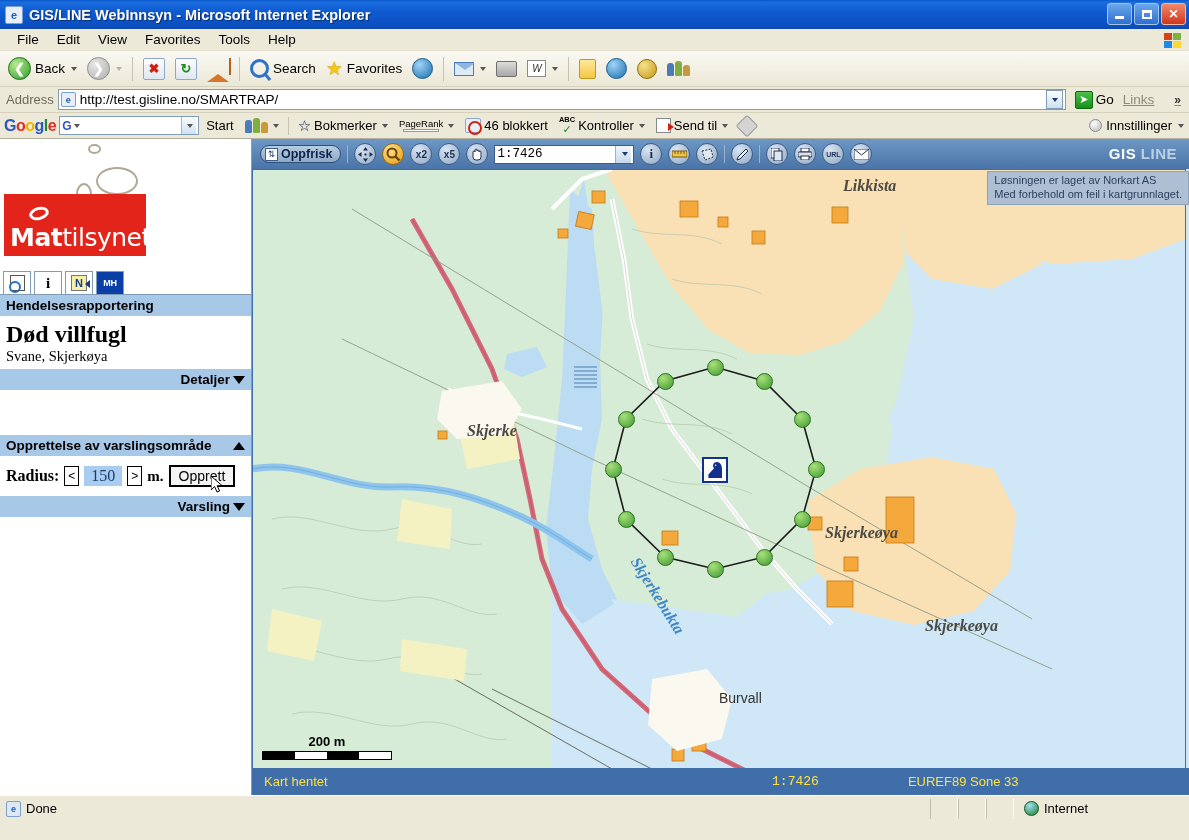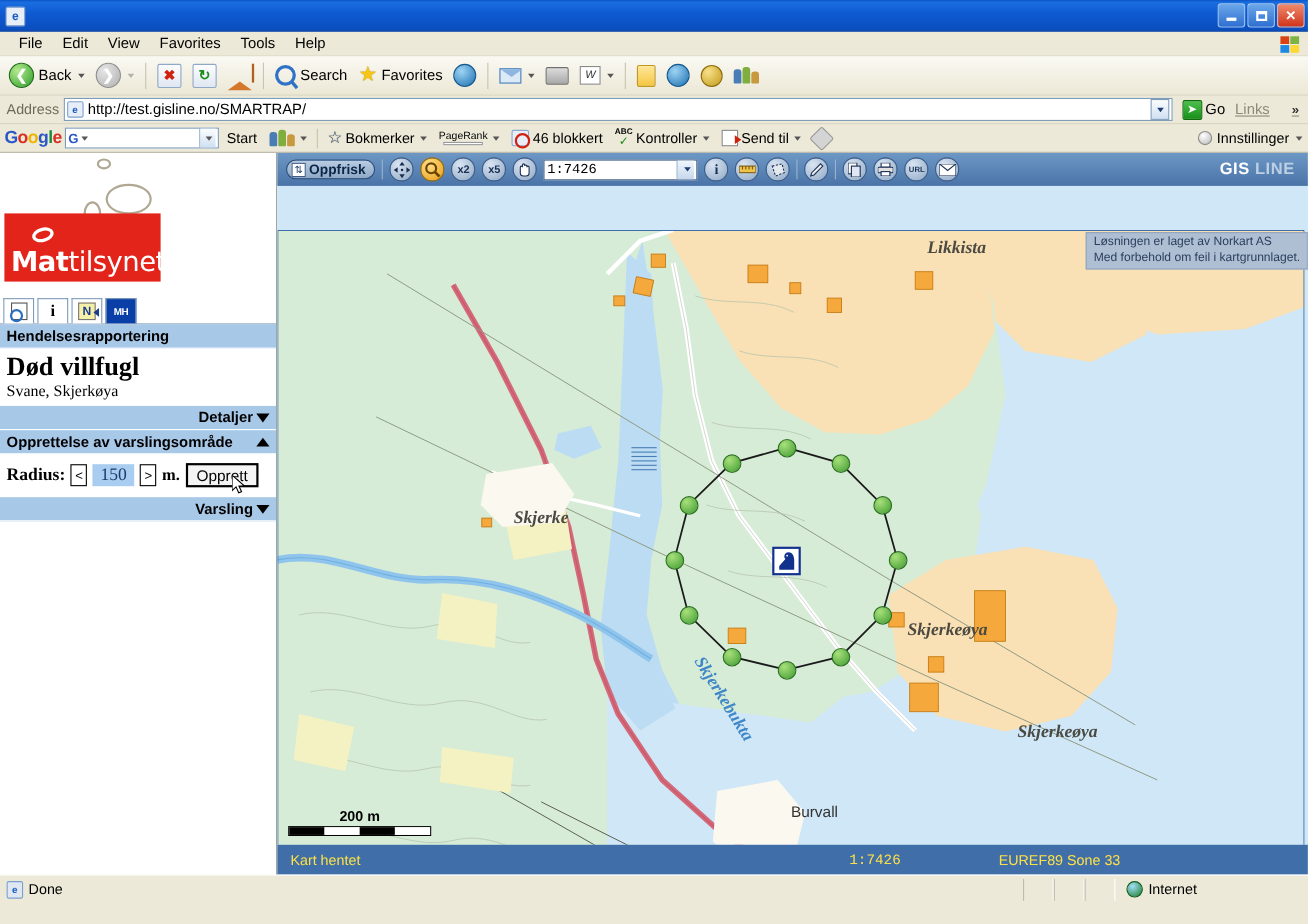--- a/index.html
+++ b/index.html
@@ -184,21 +184,21 @@
   .oppfrisk .lb{font-size:12.5px;font-weight:bold;color:#0b2448;}
   .msep{width:1px;height:18px;background:#9ab4d0;}
   .scaleselect{width:140px;height:19px;background:#fff;border:1px solid #3d5d88;display:flex;align-items:center;
     padding:0 2px;font-family:"Liberation Mono",monospace;font-size:12.5px;}
   .scaleselect .v{flex:1;}
   .scaleselect .dd3{width:16px;height:17px;background:linear-gradient(to bottom,#f0f6fc,#c6d8ec);border-left:1px solid #9ab4d0;
     display:flex;align-items:center;justify-content:center;}
   .gisline{position:absolute;right:12px;top:6px;font-weight:bold;font-size:15px;letter-spacing:.5px;}
   .gisline .a{color:#ffffff;} .gisline .b{color:#bcd0e4;}
 
-  #mapcanvas{position:absolute;left:0;top:30px;right:0;bottom:27px;overflow:hidden;background:#cfe7f7;margin-top:40px;}
+  #mapcanvas{position:absolute;left:0;top:30px;right:0;bottom:27px;overflow:hidden;background:#cfe7f7;}
   #mapstatus{position:absolute;left:0;right:0;bottom:0;height:27px;background:#3f6ea8;color:#fde047;
     display:flex;align-items:center;font-size:13px;}
   #mapstatus .s1{padding-left:12px;width:46%;}
   #mapstatus .s2{width:24%;text-align:center;font-family:"Liberation Mono",monospace;}
   #mapstatus .s3{flex:1;text-align:left;}
   .attrib{position:absolute;right:0;top:2px;background:#aebfd4;color:#2a3f5c;font-size:11px;
     padding:2px 6px;line-height:1.25;border:1px solid #8fa4bc;}
 
   .maplabel{position:absolute;font-family:"Liberation Serif",serif;font-style:italic;font-weight:bold;
     color:#4a4a42;white-space:nowrap;pointer-events:none;}
@@ -224,20 +224,21 @@
   #statusbar .ie16b{width:15px;height:16px;background:#dfe7f2;border:1px solid #7ba0d0;border-radius:2px;
     display:flex;align-items:center;justify-content:center;font-size:9px;color:#1a5fc0;font-weight:bold;}
   #statusbar .zone{display:flex;align-items:center;gap:5px;padding-left:10px;flex:1;font-size:13px;}
   #statusbar .globe3{width:15px;height:15px;border-radius:50%;background:radial-gradient(circle at 35% 28%,#a0e0f8,#1a7a2a);border:1px solid #0d5a1a;}
 </style>
 </head>
 <body>
 
 <div id="titlebar">
   <div class="tb-ico">e</div>
+  <div class="tb-title">GIS/LINE WebInnsyn - Microsoft Internet Explorer</div>
   <div class="winbtns">
     <div class="winbtn">
         <span class="minglyph"></span>
       </div>
     <div class="winbtn">
         <span class="maxglyph"></span>
       </div>
     <div class="winbtn close">✕</div>
   </div>
 </div>
@@ -435,21 +436,21 @@
     </div>
 
     <div class="sb-head">Hendelsesrapportering</div>
     <div class="sb-title">Død villfugl</div>
     <div class="sb-sub">Svane, Skjerkøya</div>
 
     <div class="sb-head rt">
       <span>Detaljer</span><span class="tri-dn"></span>
     </div>
 
-    <div class="sb-head" style="display:flex;align-items:center;justify-content:space-between;">
+    <div class="sb-head" style="display:flex;align-items:center;justify-content:space-between;margin-top:44px;">
       <span>Opprettelse av varslingsområde</span>
         <span class="tri-up"></span>
     </div>
 
     <div class="radius-row">
       <span class="lab">Radius:</span>
       <span class="stepbtn">&lt;</span>
       <span class="radval">150</span>
       <span class="stepbtn">&gt;</span>
       <span class="unit">m.</span>

